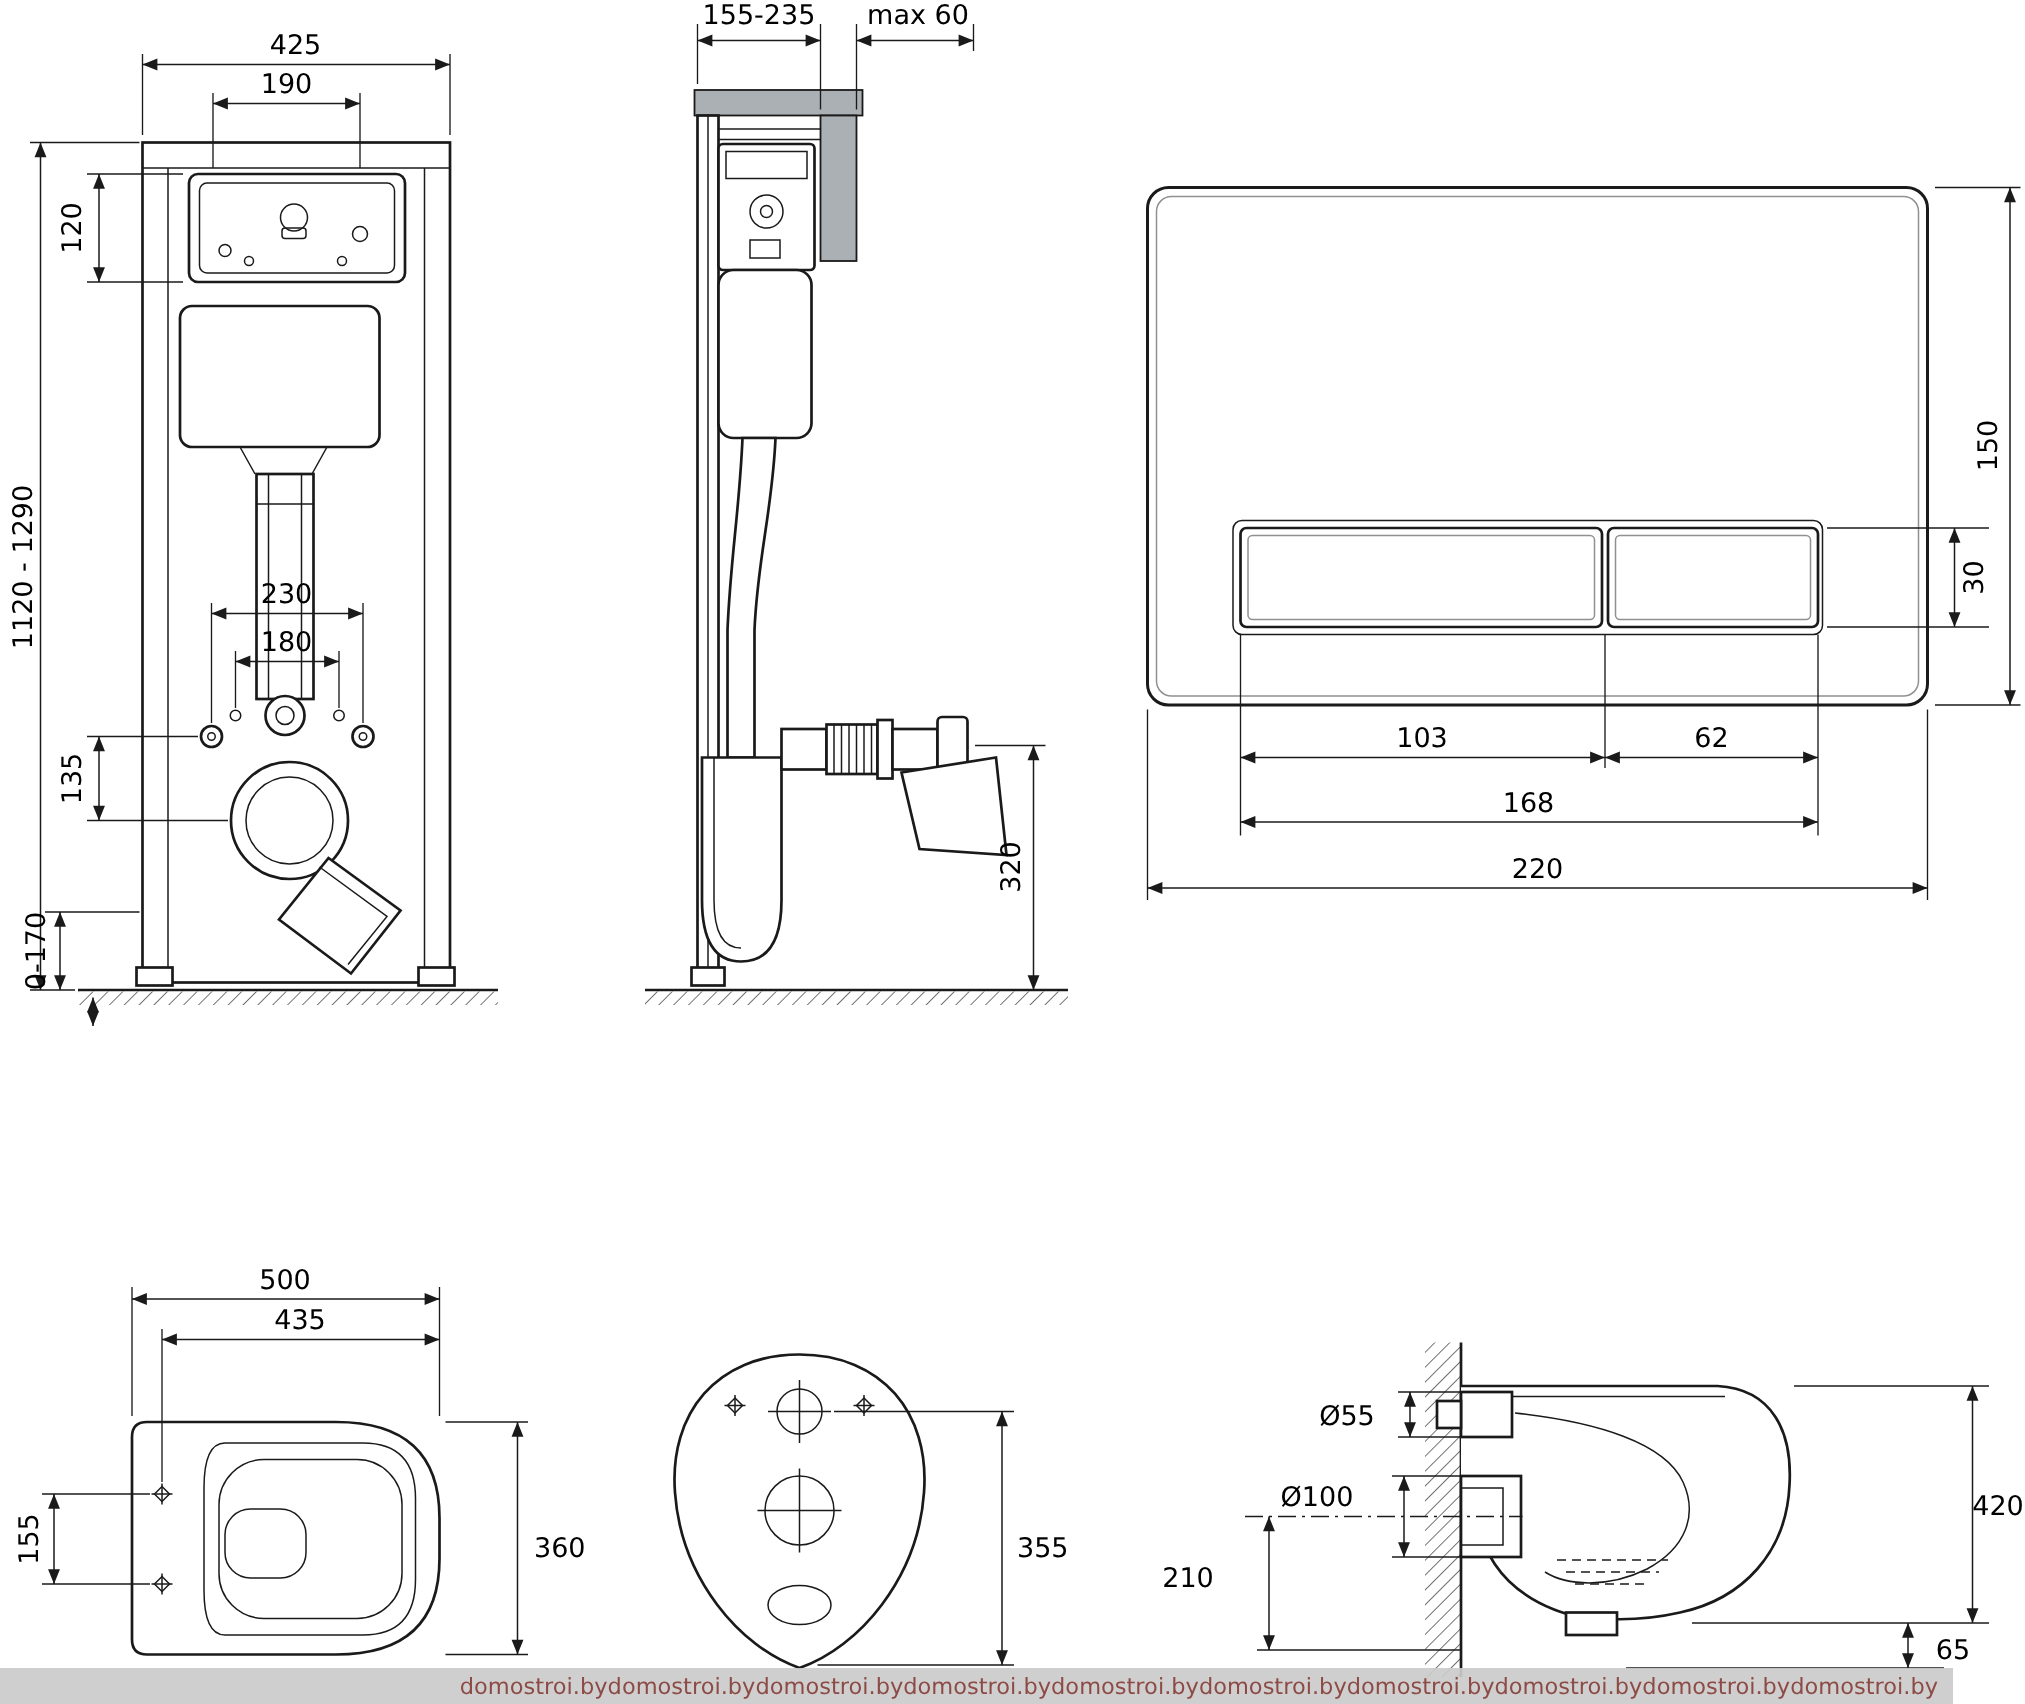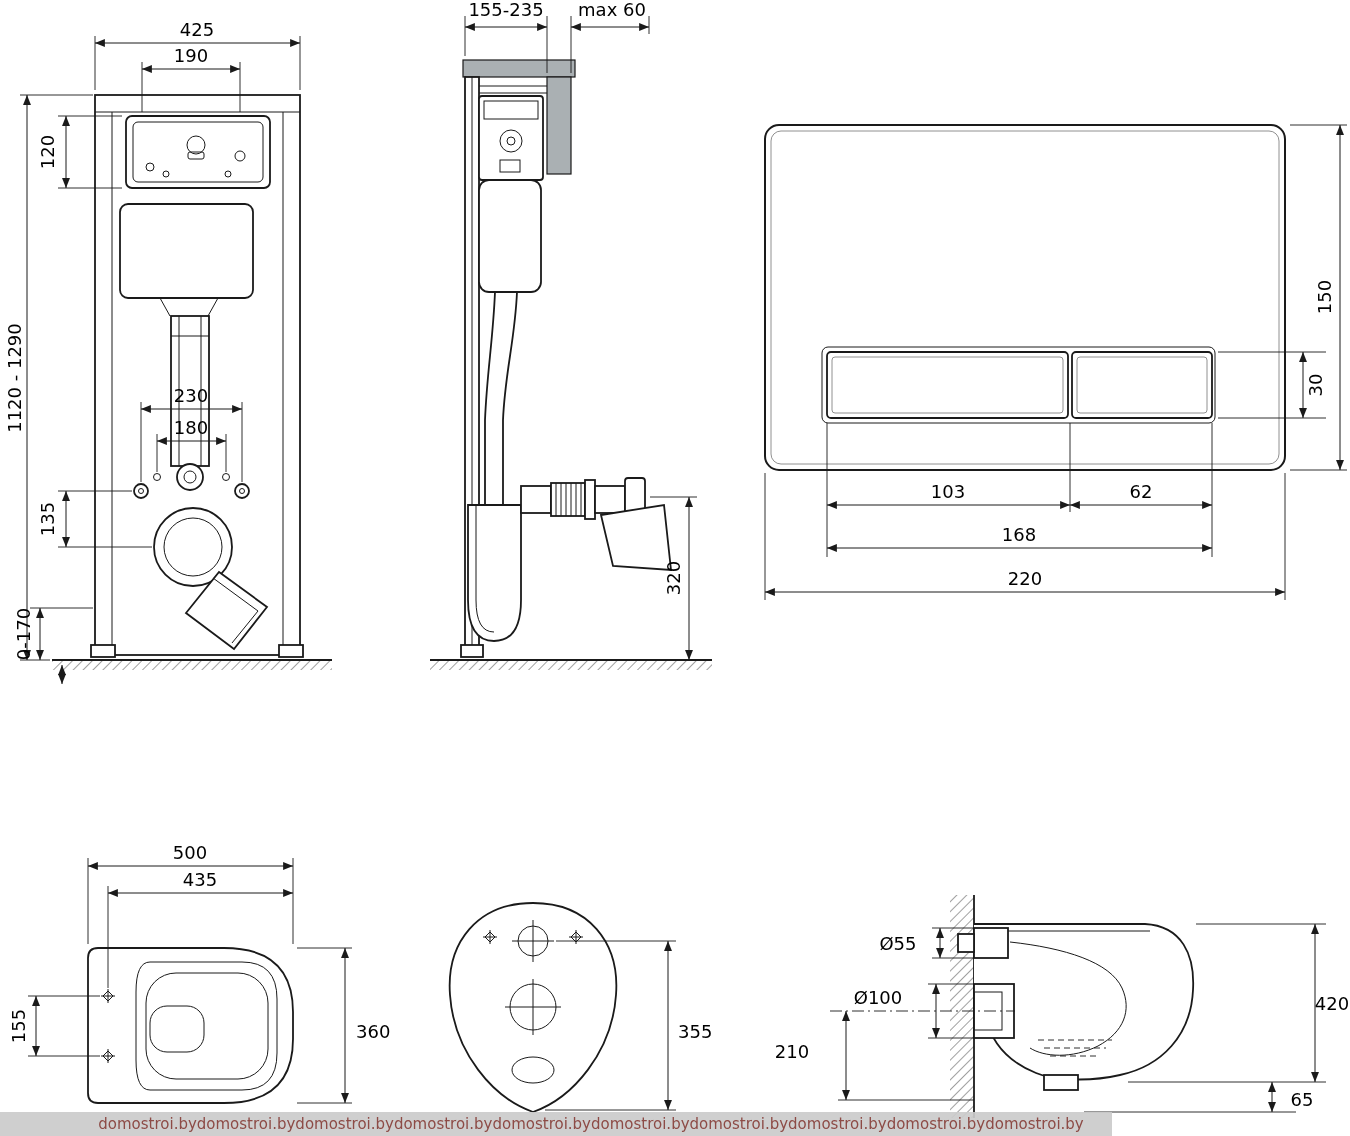--- a/index.html
+++ b/index.html
@@ -9,23 +9,23 @@
   text.d{font-size:18px;fill:#000;font-family:"DejaVu Sans", sans-serif;}
   .o  {fill:none;stroke:#1a1a1a;stroke-width:1.8;}
   .ow {fill:#ffffff;stroke:#1a1a1a;stroke-width:1.8;}
   .t  {fill:none;stroke:#1a1a1a;stroke-width:1;}
   .t2 {fill:none;stroke:#909090;stroke-width:1;}
   .gray{fill:#aab0b3;stroke:#1a1a1a;stroke-width:1.2;}
   .ext{stroke:#1a1a1a;stroke-width:0.9;}
   .dim{stroke:#1a1a1a;stroke-width:1;}
   .cl {stroke:#1a1a1a;stroke-width:0.9;stroke-dasharray:12 4 2 4;}
   .dash{stroke:#1a1a1a;stroke-width:0.9;stroke-dasharray:6 4;fill:none;}
-  .watermark{position:absolute;left:0;top:1112px;width:1112px;height:24px;
+  .watermark{position:absolute;left:0;top:1112px;width:1302px;height:24px;
     background:rgba(203,203,203,0.92);display:flex;align-items:center;
-    justify-content:center;padding:0 10px 0 80px;box-sizing:border-box;}
+    justify-content:flex-end;padding:0 10px 0 80px;box-sizing:border-box;}
   .watermark span{color:#8d4b46;font-size:15px;white-space:nowrap;
     font-family:"DejaVu Sans", sans-serif;}
 </style>
 </head>
 <body>
 
 <div class="page">
 <svg width="1350" height="1136" viewBox="0 0 1350 1136">
   <defs>
     <marker id="arr" viewBox="0 0 10 10" markerWidth="11" markerHeight="11" refX="9.5" refY="5" orient="auto-start-reverse" markerUnits="userSpaceOnUse">

